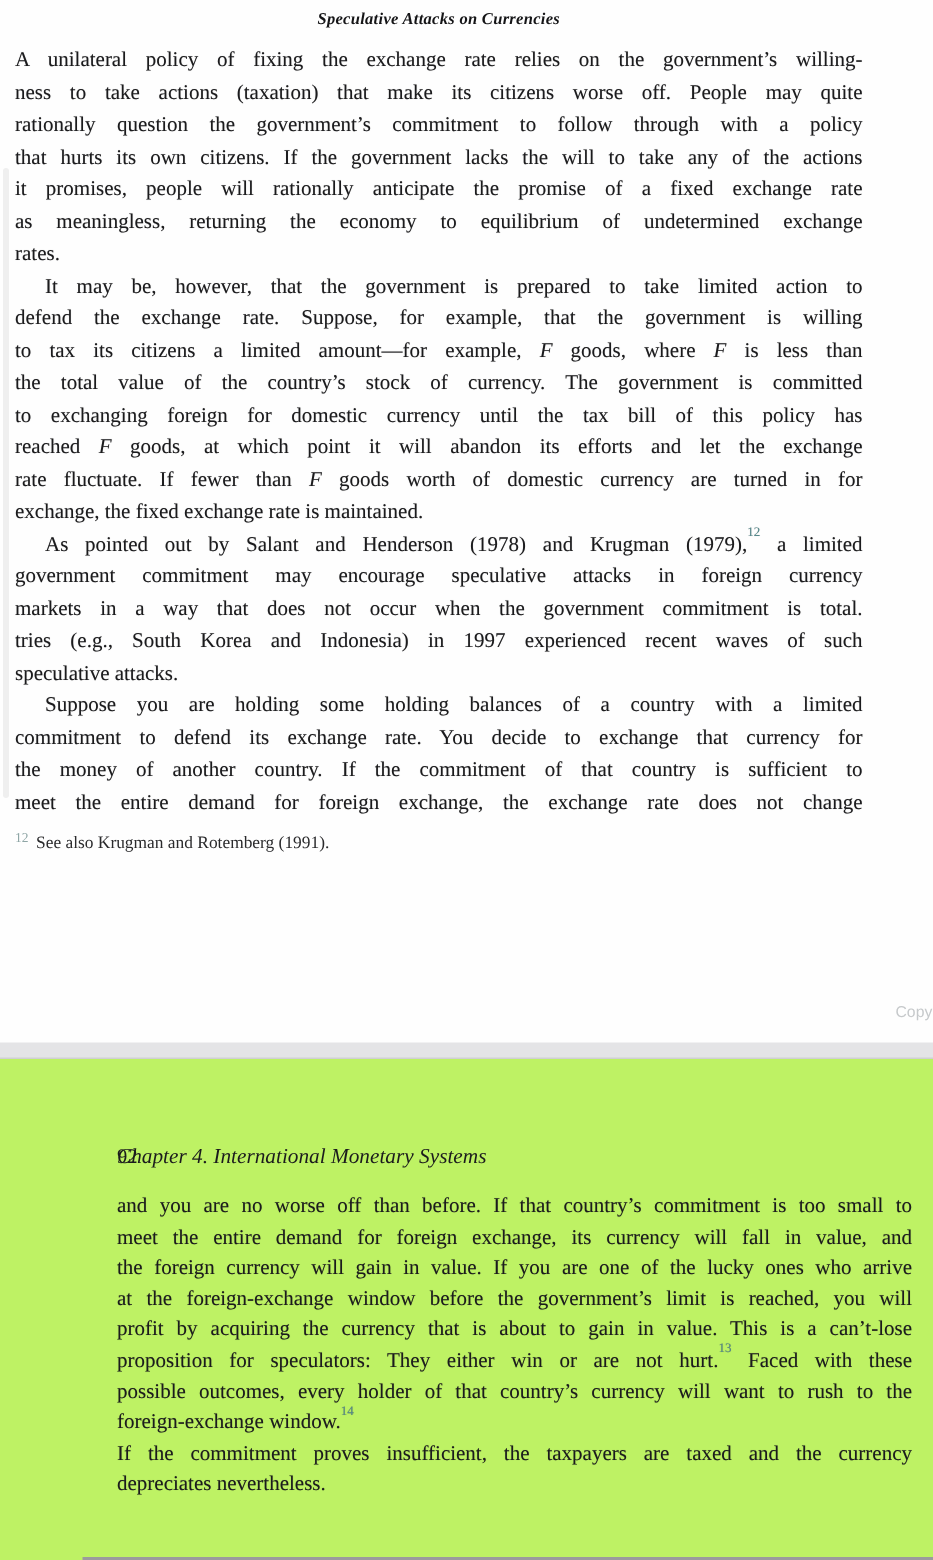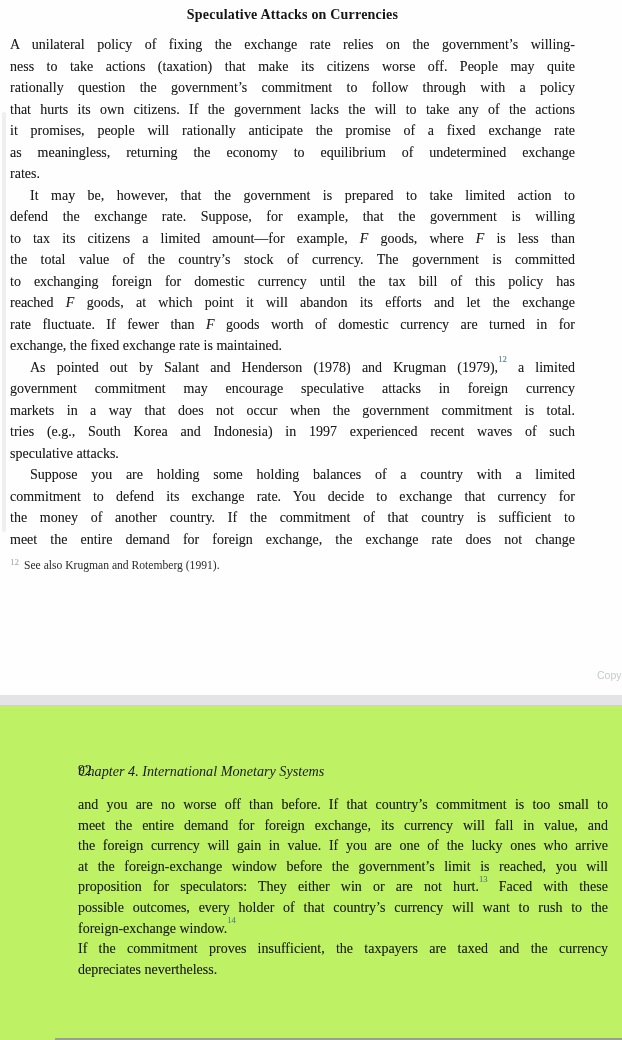--- a/index.html
+++ b/index.html
@@ -15,22 +15,23 @@
   .page-top{
     position:absolute;left:0;top:0;width:622px;height:695px;
     background:#fefefe;
   }
   .section-title{
     margin:0;
     margin-top:7px;
     margin-left:10px;
     width:565px;
     text-align:center;
-    font-size:14px;
+    font-size:11px;
     font-weight:bold;
+    font-style:italic;
     letter-spacing:.2px;
     color:#151517;
   }
   .body-col-top{
     margin-left:10px;
     margin-top:11px;
     width:565px;
     font-size:14px;
     line-height:21.5px;
     text-shadow:0 0 .5px rgba(20,20,20,.35);
@@ -177,20 +178,21 @@
       <span class="page-number">92</span>
       <span class="chapter-title">Chapter 4. International Monetary Systems</span>
     </div>
 
     <div class="body-col-bottom" id="bottom-paras">
         <div class="para">
           <div class="line j">and you are no worse off than before. If that country’s commitment is too small to</div>
           <div class="line j">meet the entire demand for foreign exchange, its currency will fall in value, and</div>
           <div class="line j">the foreign currency will gain in value. If you are one of the lucky ones who arrive</div>
           <div class="line j">at the foreign-exchange window before the government’s limit is reached, you will</div>
+          <div class="line j">profit by acquiring the currency that is about to gain in value. This is a can’t-lose</div>
           <div class="line j">proposition for speculators: They either win or are not hurt.<sup class="fn" style="color:#55898c">13</sup> Faced with these</div>
           <div class="line j">possible outcomes, every holder of that country’s currency will want to rush to the</div>
           <div class="line">foreign-exchange window.<sup class="fn" style="color:#55898c">14</sup></div>
         </div>
         <div class="para">
           <div class="line j">If the commitment proves insufficient, the taxpayers are taxed and the currency</div>
           <div class="line">depreciates nevertheless.</div>
         </div>
       </div>
   </div>

